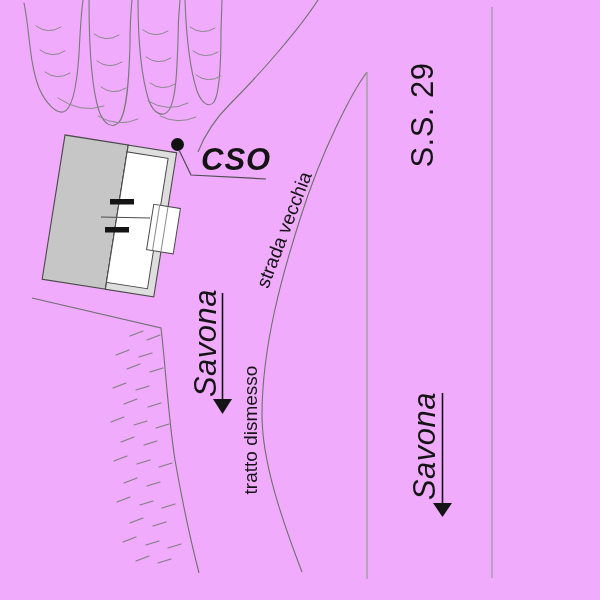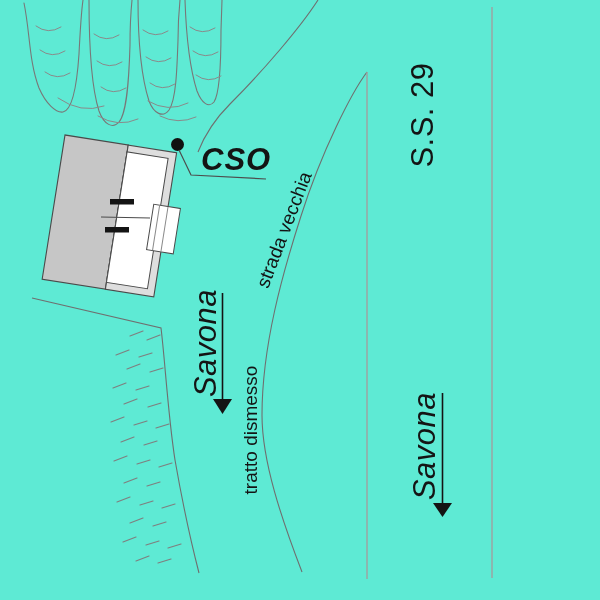--- a/index.html
+++ b/index.html
@@ -1,16 +1,16 @@
 <!DOCTYPE html>
 <html><head>
 <meta charset="utf-8">
 <style>
   html,body{margin:0;padding:0;background:#ffffff;}
-  .stage{position:relative;width:600px;height:600px;background:#5eead4;overflow:hidden;
+  .stage{position:relative;width:600px;height:600px;background:#f0abfc;overflow:hidden;
          font-family:"Liberation Sans", sans-serif;}
   svg{display:block;}
   text{fill:#141414;}
   .lbl-big{font-size:31px;letter-spacing:0.5px;}
   .lbl-italic{font-style:italic;}
   .lbl-small{font-size:19px;}
   .lbl-cso{font-size:31px;font-weight:bold;font-style:italic;letter-spacing:1px;}
 </style>
 </head>
 <body>

